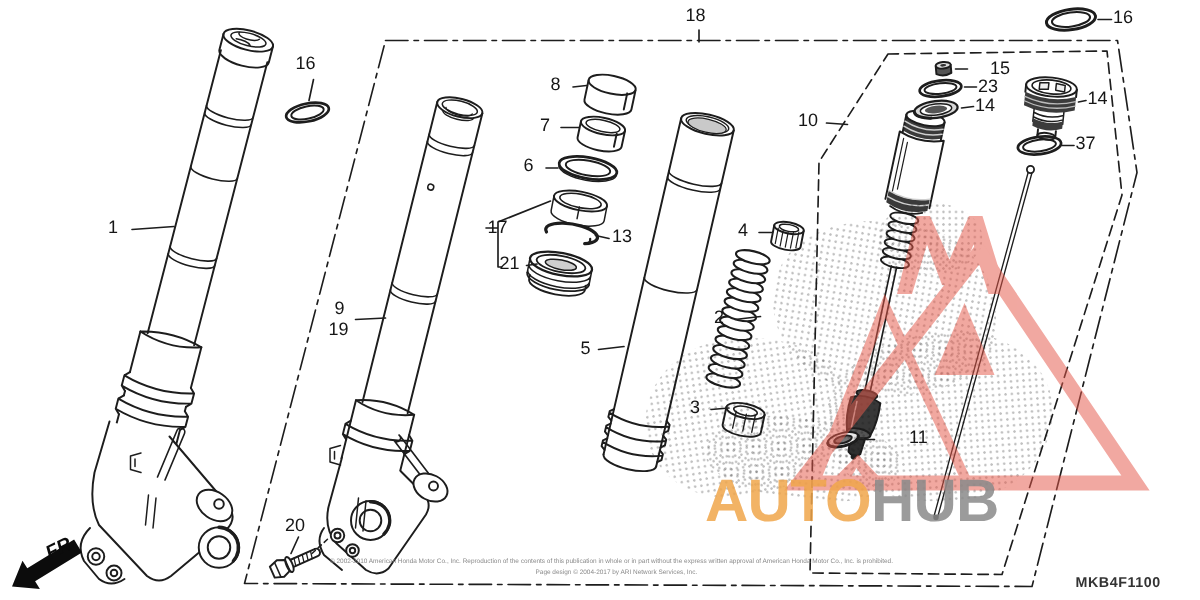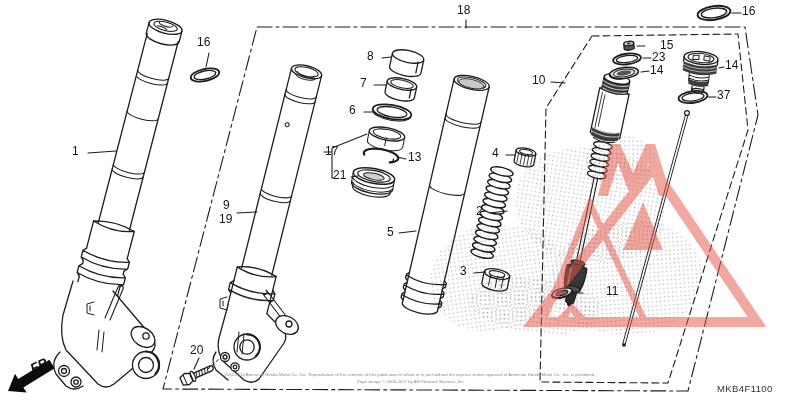--- a/index.html
+++ b/index.html
@@ -9,21 +9,21 @@
   .dots{position:absolute;opacity:.5;pointer-events:none;
         background-image:radial-gradient(circle,rgba(25,25,25,.55) .75px,transparent .9px);
         background-size:4.2px 4.2px;}
   .wm-tris{position:absolute;left:0;top:0;pointer-events:none;}
   .wm-text{position:absolute;left:470px;top:314px;display:flex;pointer-events:none;
            font-family:"Liberation Sans",sans-serif;font-weight:bold;font-size:40px;line-height:1;
            letter-spacing:-.5px;opacity:.85;}
   .plabel{position:absolute;font-size:12px;line-height:1.05;color:#161616;white-space:nowrap;}
   .tinytxt{position:absolute;white-space:nowrap;color:#8a8a8a;font-size:8.6px;line-height:1.15;
            transform:scale(.5);transform-origin:0 0;}
-  .code{position:absolute;left:717px;top:383px;font-size:9.5px;font-weight:normal;
+  .code{position:absolute;left:717px;top:383px;font-size:9.5px;font-weight:bold;
         letter-spacing:.4px;color:#333;}
   .frlabel{position:absolute;left:30px;top:357px;font-size:13px;font-style:italic;font-weight:bold;
            color:#0c0c0c;transform:rotate(-26deg);}
 </style>
 </head>
 <body>
 
 <div class="stage">
 
   <svg class="artsvg" width="800" height="400" viewBox="0 0 800 400" stroke="#1d1d1d" fill="none" stroke-width="1.3" stroke-linecap="round" stroke-linejoin="round">
@@ -296,20 +296,22 @@
     <g opacity="0.52">
       <path fill="#E5594A" d="M598,196 L611,144 L620,144 L633,173 L646,144 L655,144 L671,196 L659,196 L649,163 L638,190 L628,190 L618,163 L608,196 Z"></path>
       <polygon fill="#E5594A" points="643,202 623,250 663,250"></polygon>
       <polygon fill="#E5594A" points="553,322 572,303 590,322 578,322 571,312 565,322"></polygon>
       <path fill="none" stroke="#E5594A" stroke-width="10" d="M653,168 L533,322 L757,322 Z"></path>
       <path fill="none" stroke="#E5594A" stroke-width="6.5" d="M590,204 L543,322 L645,322 Z"></path>
     </g>
   </svg>
 
   <div class="wm-text">
+    <span style="color:#F0A64B;">AUTO</span>
+      <span style="color:#8A8A8A;">HUB</span>
   </div>
 
   <span class="plabel" style="left:72px;top:145px">1</span>
   <span class="plabel" style="left:197px;top:36px">16</span>
   <span class="plabel" style="left:457px;top:4px">18</span>
   <span class="plabel" style="left:367px;top:50px">8</span>
   <span class="plabel" style="left:360px;top:77px">7</span>
   <span class="plabel" style="left:349px;top:104px">6</span>
   <span class="plabel" style="left:325px;top:145px">17</span>
   <span class="plabel" style="left:408px;top:151px">13</span>

